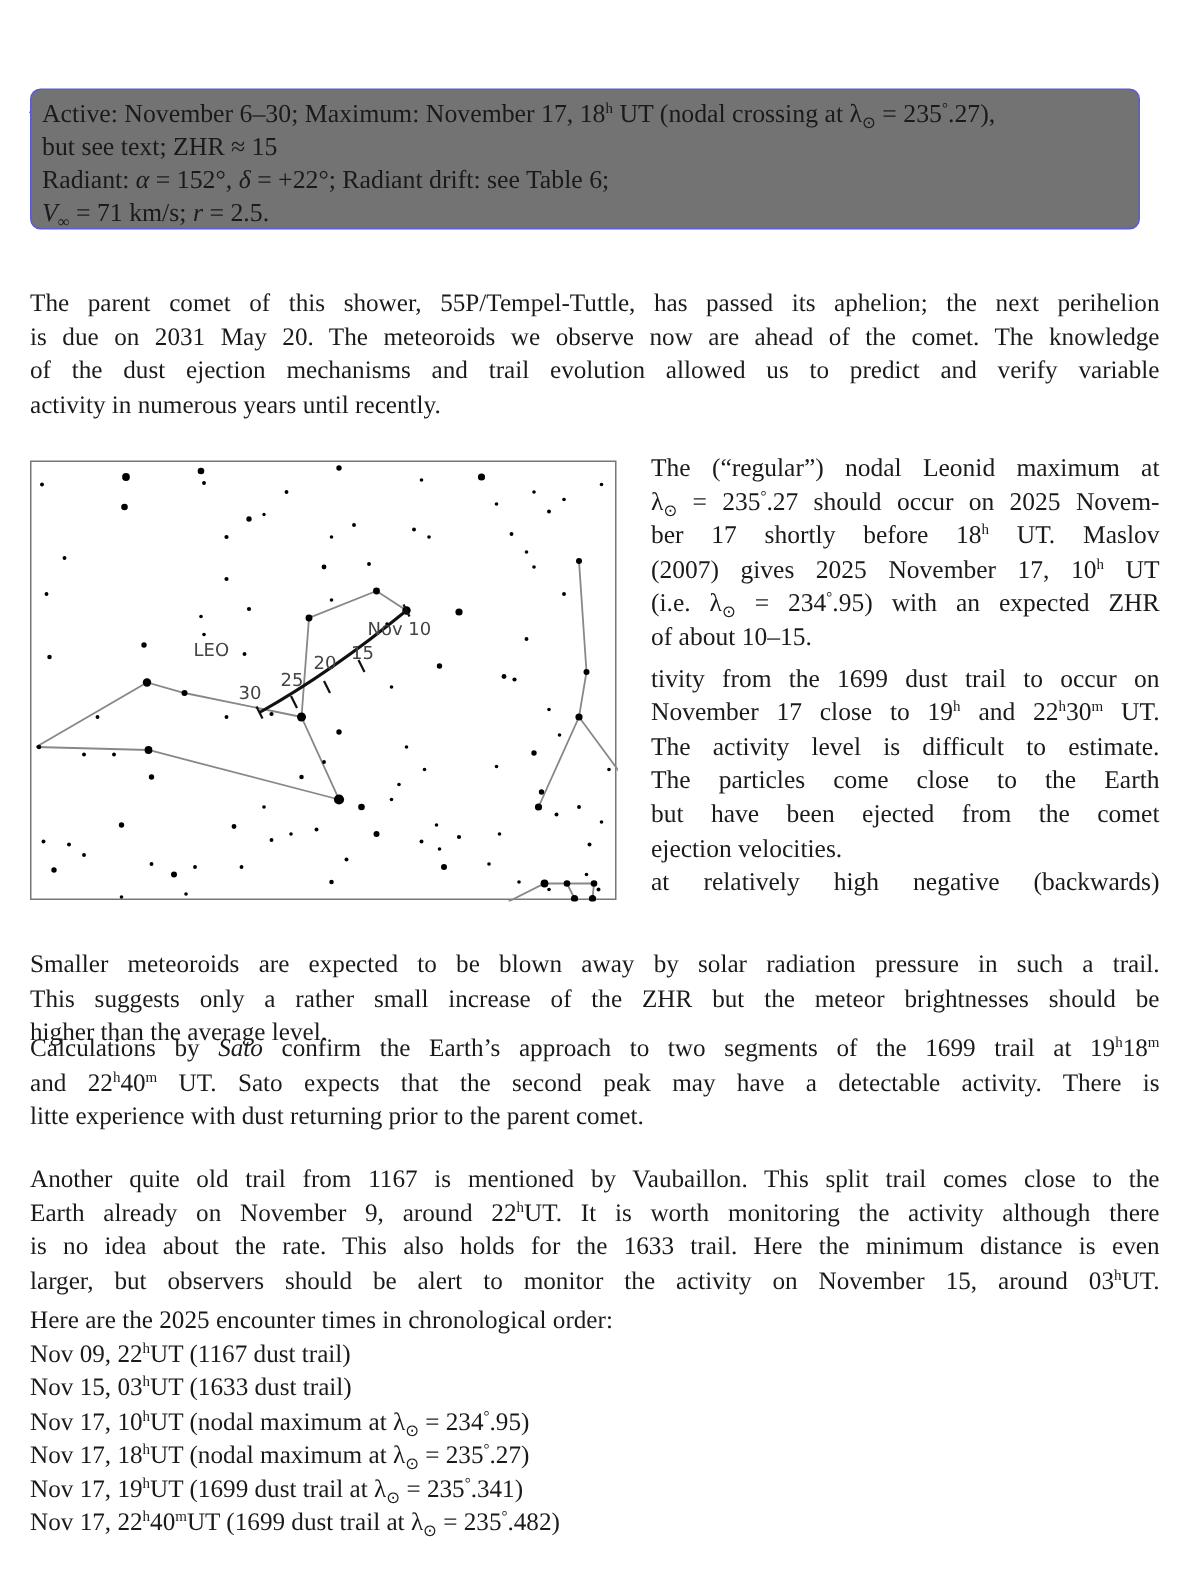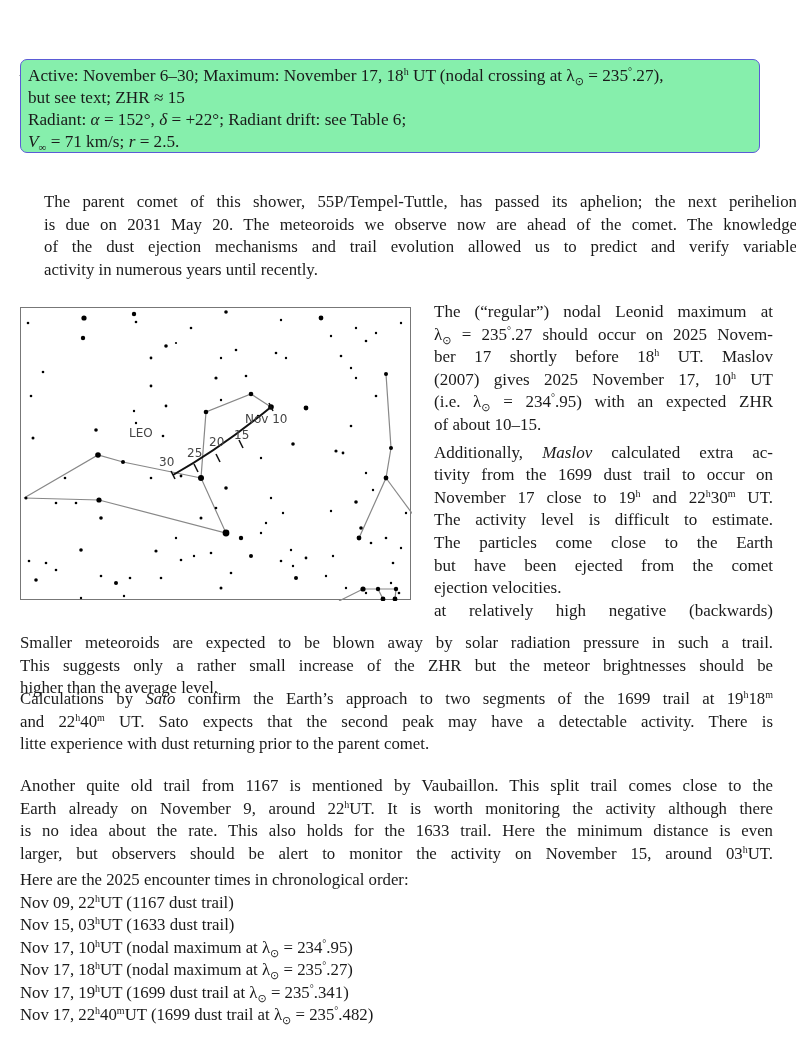--- a/index.html
+++ b/index.html
@@ -9,32 +9,32 @@
     color: #1a1a1a;
   }
   .page { position: absolute; left: 20px; top: 0; width: 753px; }
   .title {
     position: absolute; top: 12px; left: 0;
     font-family: "DejaVu Serif", serif; font-style: italic; font-weight: bold;
     font-size: 17px; letter-spacing: 0.2px; margin-top: 48px;
   }
   .infobox {
     position: absolute; top: 59px; left: 0; width: 740px; height: 94px;
-    background: #86efac; border: 1.5px solid #5b5bd6; border-radius: 7px;
+    background: #737373; border: 1.5px solid #5b5bd6; border-radius: 7px;
     padding: 5px 8px 0 7px; box-sizing: border-box;
     font-family: "Liberation Serif", serif; font-size: 17.2px; line-height: 22px;
   }
   .para {
     position: absolute; left: 0;
     font-family: "Liberation Serif", serif; font-size: 16.8px; line-height: 22.5px;
     text-align: justify;
   }
   .para .line { display: block; white-space: nowrap; text-align-last: justify; text-align: justify; }
   .para .line.last { text-align-last: left; }
-  .p1 { top: 191px; width: 753px; margin-left: 24px; }
+  .p1 { top: 191px; width: 753px; }
   .chart-box {
     position: absolute; left: 0; top: 307px; width: 391px; height: 293px;
     border: 1.2px solid #777; box-sizing: border-box; background: #fff;
   }
   .chart-box svg { position: absolute; left: 0; top: 0; }
   .right-col { top: 301px; left: 414px; width: 339px; font-size: 17px; line-height: 22.6px; }
   .p3 { top: 632px; width: 753px; }
   .p4 { top: 688px; width: 753px; }
   .p5 { top: 775px; width: 753px; }
   .p6 { top: 869px; width: 753px; }
@@ -213,21 +213,20 @@
   </div>
 
   <div class="para right-col">
     <span class="line">The (“regular”) nodal Leonid maximum at</span>
     <span class="line">λ<span class="sun-sub">⊙</span> = 235<sup>°</sup>.27 should occur on 2025 Novem-</span>
     <span class="line">ber 17 shortly before 18<sup>h</sup> UT. Maslov</span>
     <span class="line">(2007) gives 2025 November 17, 10<sup>h</sup> UT</span>
     <span class="line">(i.e. λ<span class="sun-sub">⊙</span> = 234<sup>°</sup>.95) with an expected ZHR</span>
     <span class="line last">of about 10–15.</span>
     <span class="gap"></span>
-    <span class="line">Additionally, <i>Maslov</i> calculated extra ac-</span>
     <span class="line">tivity from the 1699 dust trail to occur on</span>
     <span class="line">November 17 close to 19<sup>h</sup> and 22<sup>h</sup>30<sup>m</sup> UT.</span>
     <span class="line">The activity level is difficult to estimate.</span>
     <span class="line">The particles come close to the Earth</span>
     <span class="line">but have been ejected from the comet</span>
     <span class="line last">ejection velocities.</span>
     <span class="line">at relatively high negative (backwards)</span>
   </div>
 
   <div class="para p3">

